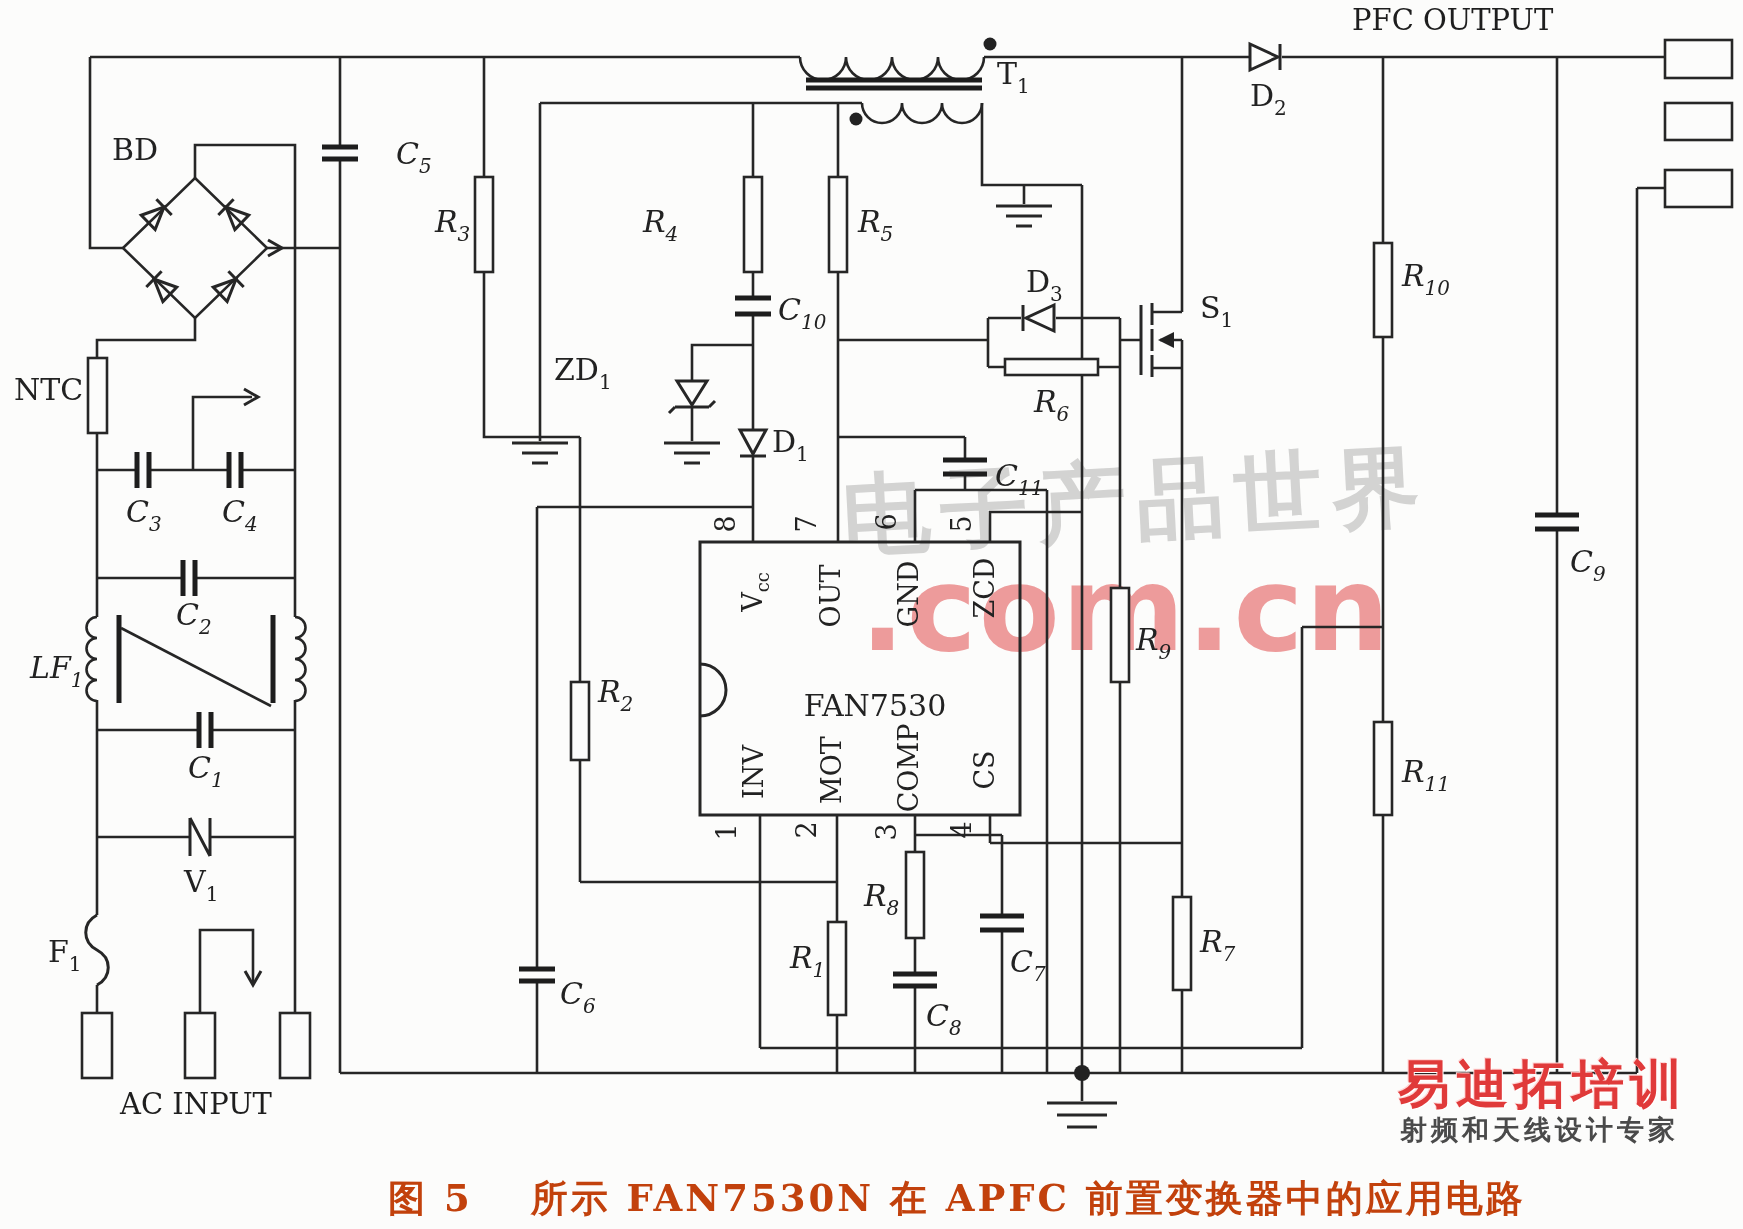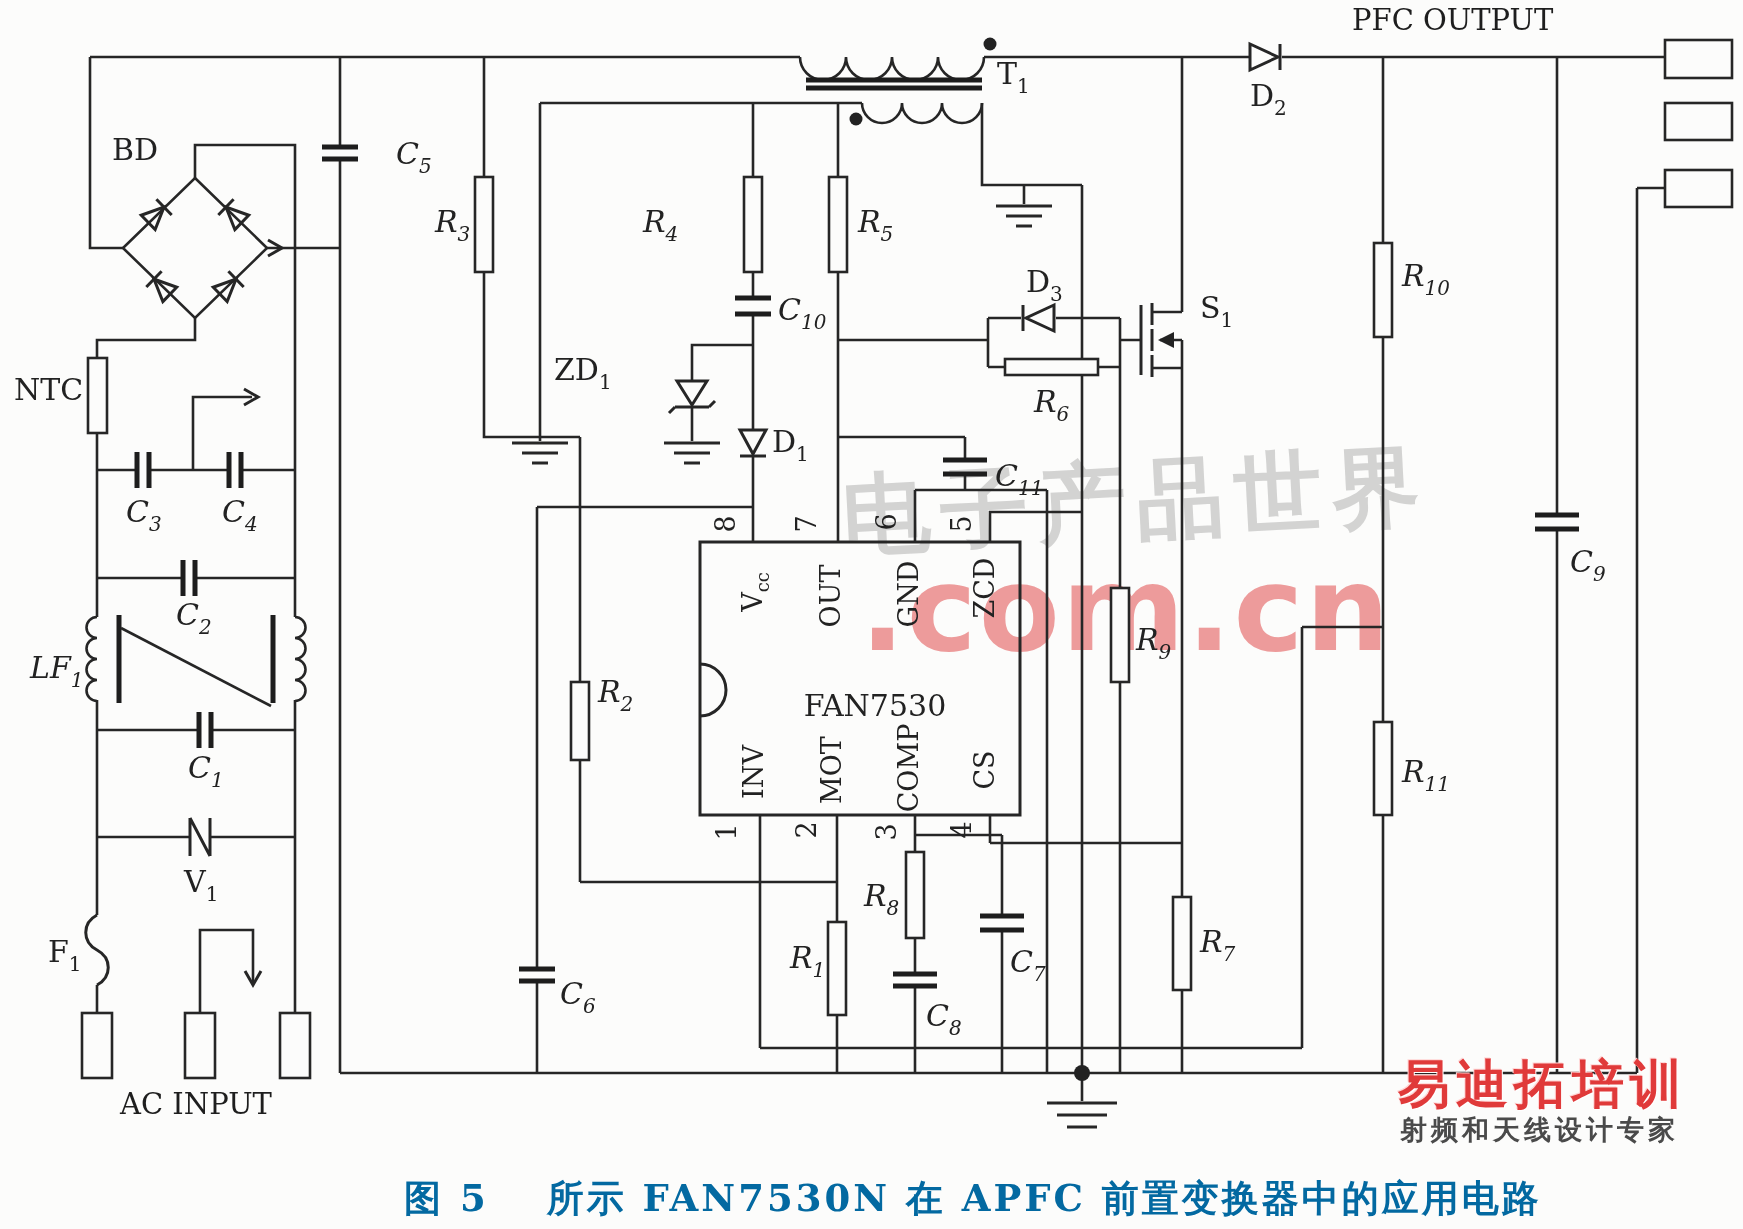--- a/index.html
+++ b/index.html
@@ -17,21 +17,21 @@
          letter-spacing:10px;transform:rotate(-3deg);}
   .wm-com{left:860px;top:540px;font-family:"DejaVu Sans","Liberation Sans",sans-serif;
           font-weight:bold;font-size:118px;color:rgba(228,96,96,.62);letter-spacing:2px;}
   .logo{position:absolute;z-index:3;white-space:nowrap;}
   .logo-title{left:1398px;top:1050px;font-family:"DejaVu Sans","Liberation Sans",sans-serif;
               font-size:52px;font-weight:bold;color:#e03a3a;letter-spacing:6px;
               text-shadow:1px 1px 0 #fff,-1px -1px 0 #ffd5d5;}
   .logo-sub{left:1400px;top:1112px;font-size:27px;font-weight:bold;color:#4a4a4a;letter-spacing:4px;}
   
   .caption{position:absolute;z-index:3;left:388px;top:1174px;font-size:37px;font-weight:600;
-           color:#0369a1;letter-spacing:3px;white-space:nowrap;margin-left:16px;}
+           color:#c2410c;letter-spacing:3px;white-space:nowrap;}
   .caption .fig{margin-right:58px;}
   
   .wire{stroke:#262626;stroke-width:2.6;fill:none;}
   .thick{stroke:#1d1d1d;stroke-width:5;fill:none;}
   .sym{stroke:#262626;stroke-width:3;fill:none;}
   .comp{stroke:#262626;stroke-width:2.6;fill:#fcfcfb;}
   .lbl{font-family:"DejaVu Serif","Liberation Serif",serif;font-style:italic;
        font-size:30px;fill:#222;}
   .lbl .sub{font-size:20px;}
   .up{font-style:normal;}

